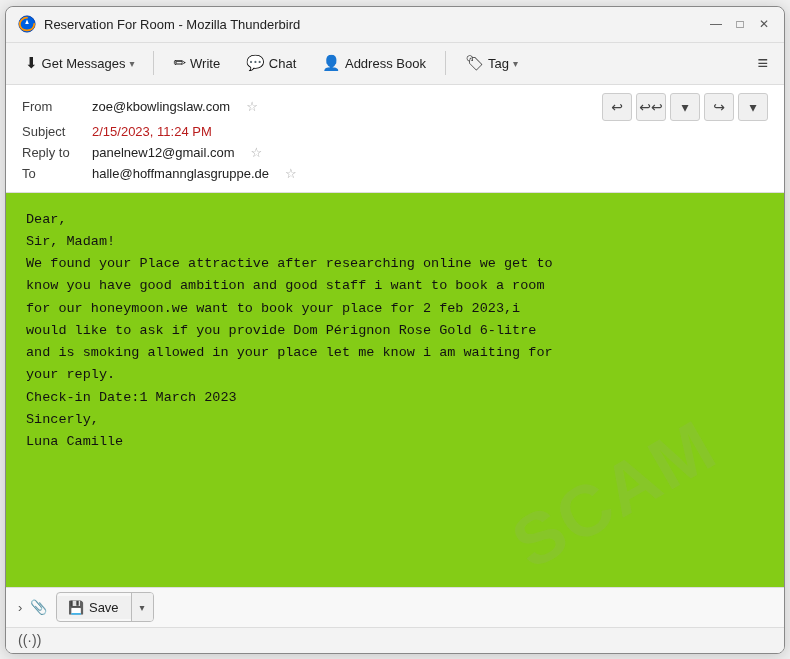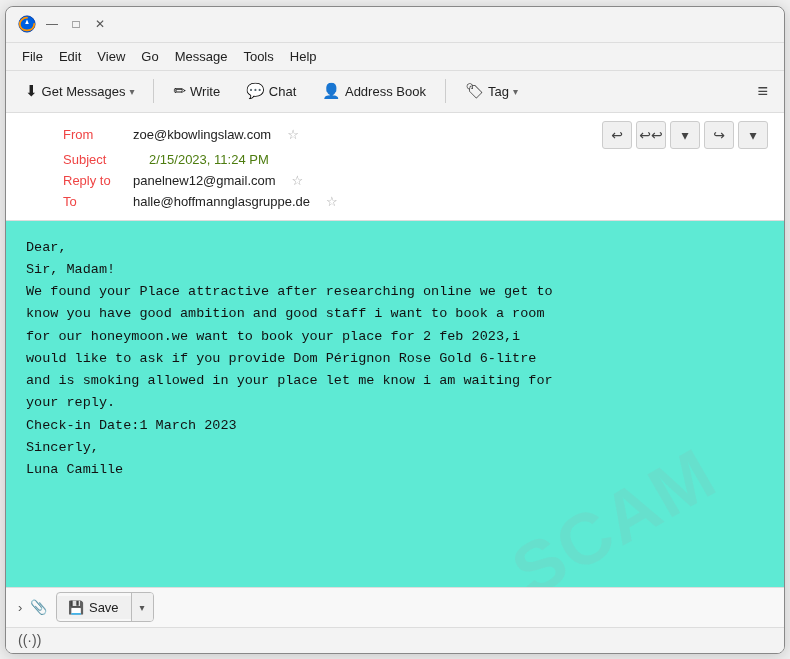--- a/index.html
+++ b/index.html
@@ -131,40 +131,38 @@
       padding: 8px 16px;
       flex-shrink: 0;
     }
     .header-row {
       display: flex;
       align-items: center;
       padding: 3px 0;
       font-size: 13px;
     }
     .header-label {
-      color: #ef4444;
+      color: #404040;
       width: 70px;
       flex-shrink: 0;
-      margin-left: 41px;
     }
     .header-value {
       color: #222;
       flex: 1;
       display: flex;
       align-items: center;
       gap: 16px;
     }
     .header-value strong {
       font-weight: 700;
     }
     .header-date {
-      color: #4d7c0f;
+      color: #b91c1c;
       font-size: 13px;
       white-space: nowrap;
-      margin-left: 16px;
     }
     .star-icon {
       color: #aaa;
       font-size: 13px;
       cursor: pointer;
     }
     
     .nav-buttons {
       display: flex;
       gap: 4px;
@@ -185,21 +183,21 @@
     }
     
     .from-row {
       display: flex;
       align-items: center;
       justify-content: space-between;
     }
     
     .email-body {
       flex: 1;
-      background: #5eead4;
+      background: #84cc16;
       padding: 16px 20px;
       font-family: 'Courier New', Courier, monospace;
       font-size: 13.5px;
       color: #111;
       line-height: 1.65;
       overflow-y: auto;
       white-space: pre-wrap;
       word-break: break-word;
     }
     
@@ -299,36 +297,28 @@
 
 <div class="window">
 
   <div class="titlebar">
 
     <svg class="titlebar-icon" viewBox="0 0 20 20">
       <circle cx="10" cy="10" r="9" fill="#0060df" stroke="#003eaa" stroke-width="1"></circle>
       <path d="M10 3 C5 3 2 7 2 10 C2 14 5 17 10 17 C15 17 18 14 18 10" fill="none" stroke="#ff9400" stroke-width="2" stroke-linecap="round"></path>
       <polygon points="10,5 8,10 12,10" fill="#fff"></polygon>
     </svg>
+    <span class="titlebar-title">Reservation For Room - Mozilla Thunderbird</span>
     <div class="titlebar-controls">
       <button class="titlebar-btn">—</button>
       <button class="titlebar-btn">□</button>
       <button class="titlebar-btn">✕</button>
     </div>
   </div>
 
-  <div class="menubar">
-    <span class="menubar-item">File</span>
-    <span class="menubar-item">Edit</span>
-    <span class="menubar-item">View</span>
-    <span class="menubar-item">Go</span>
-    <span class="menubar-item">Message</span>
-    <span class="menubar-item">Tools</span>
-    <span class="menubar-item">Help</span>
-  </div>
 
   <div class="toolbar">
     <button class="toolbar-btn">
       <span class="toolbar-btn-icon">⬇</span>
       <span>Get Messages</span>
       <span class="dropdown-arrow">▾</span>
     </button>
     <div class="toolbar-separator"></div>
     <button class="toolbar-btn">
       <span class="toolbar-btn-icon">✏</span>

